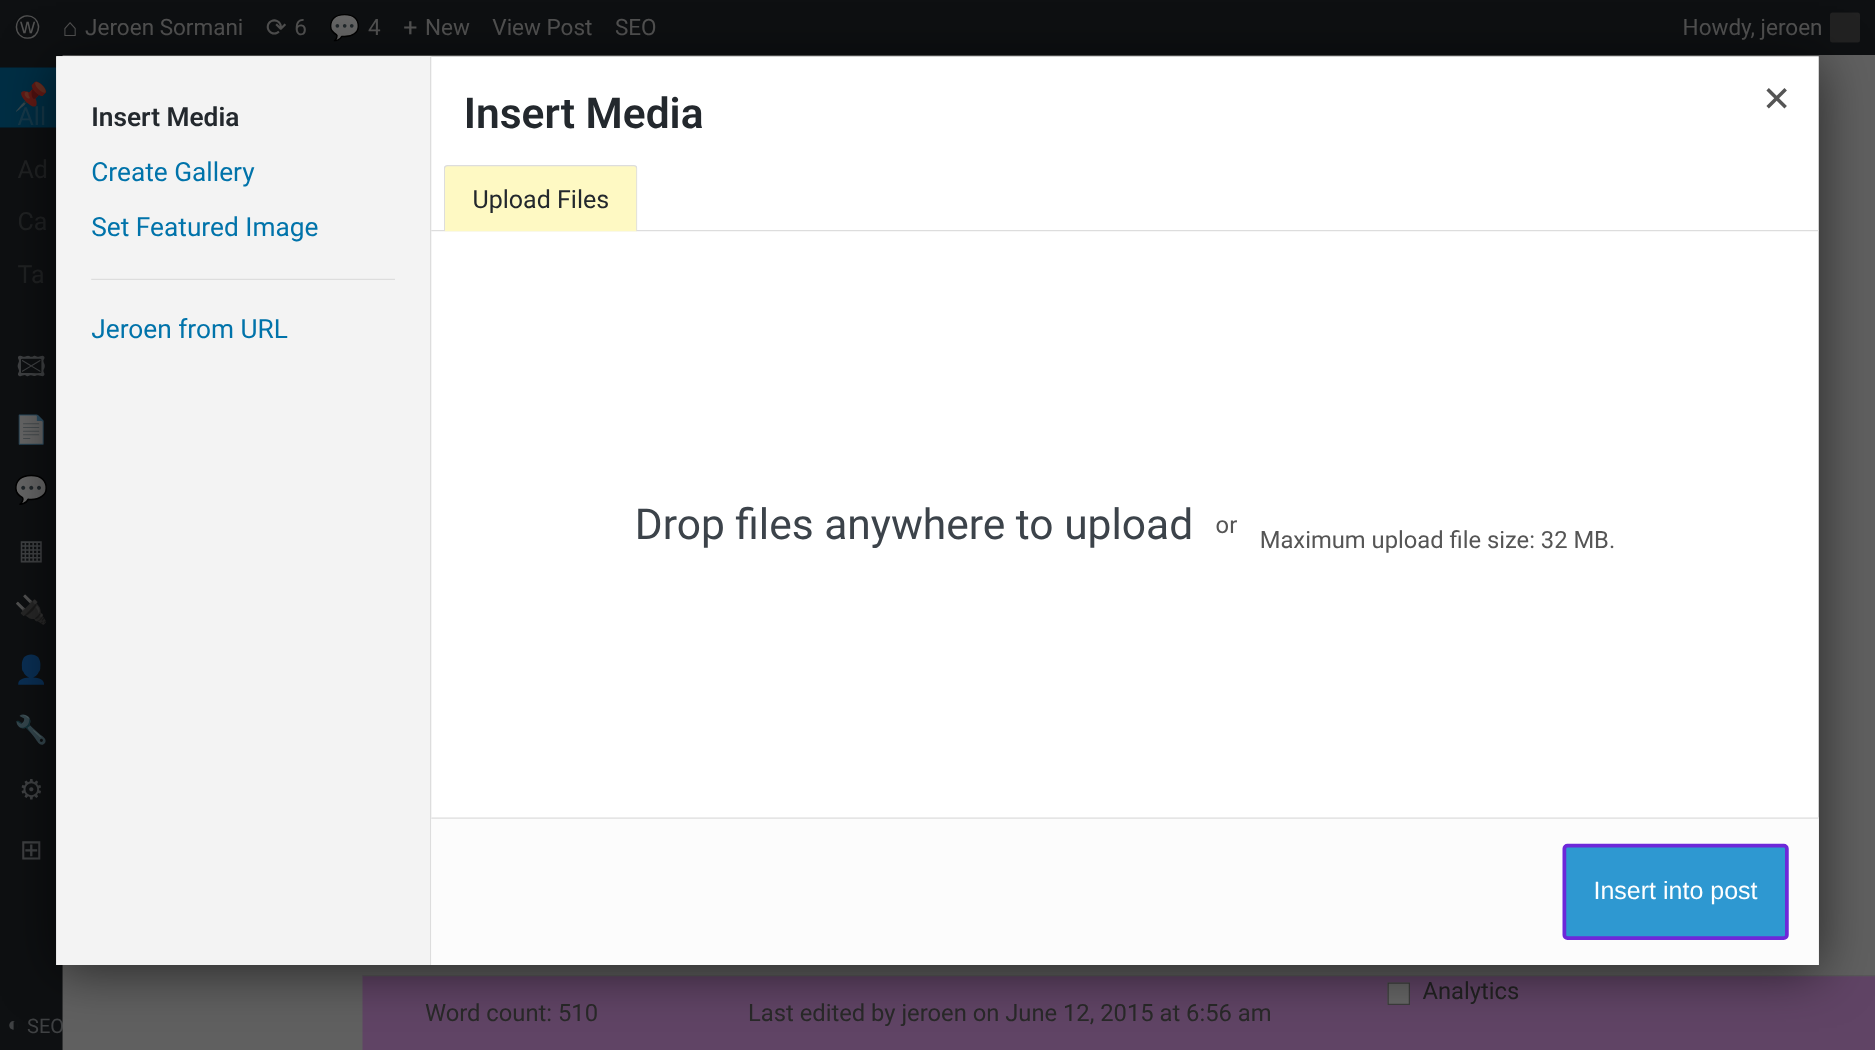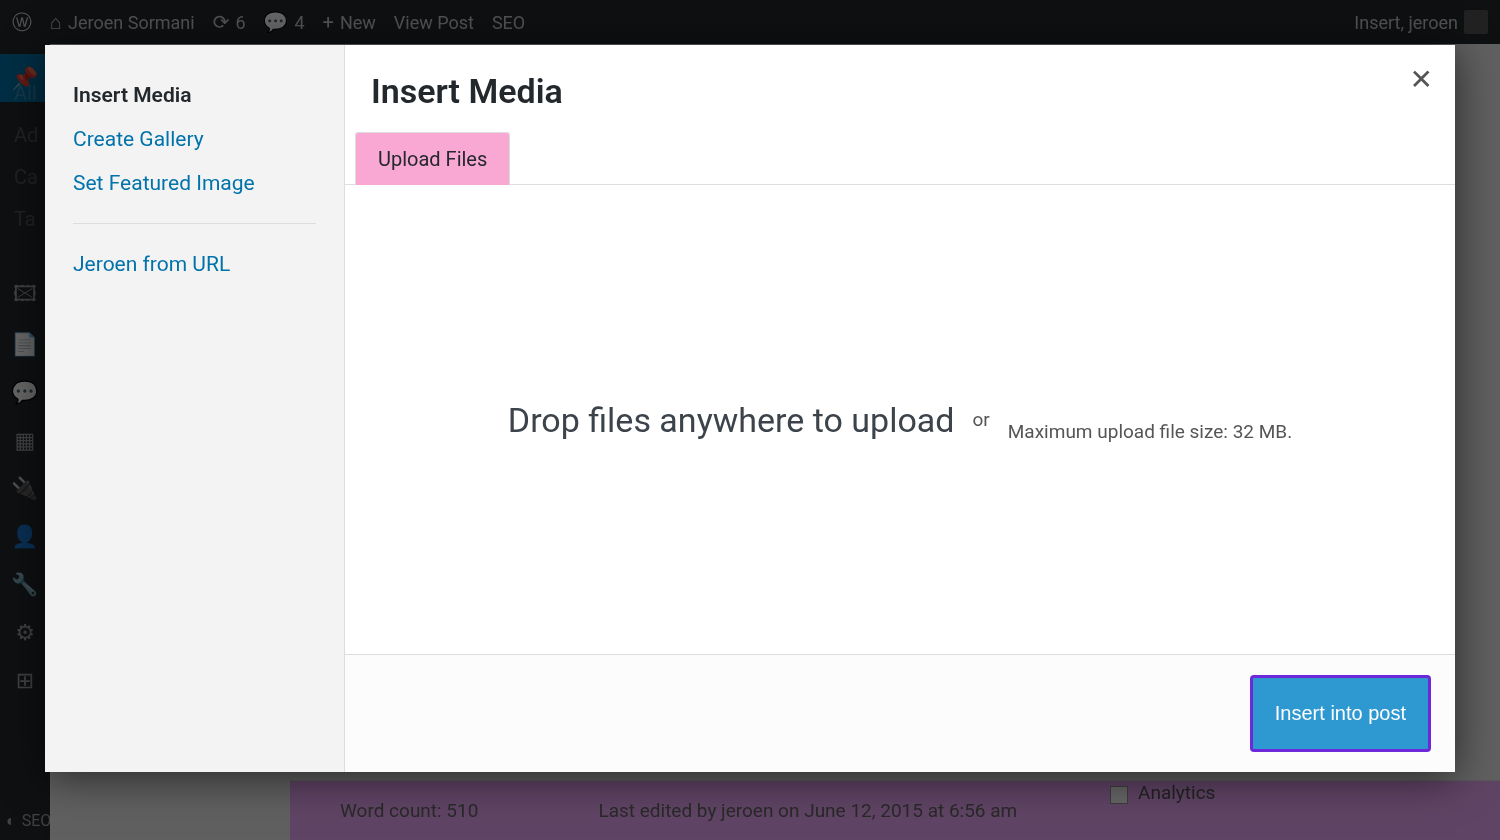--- a/index.html
+++ b/index.html
@@ -154,21 +154,21 @@
   cursor: pointer;
   border: 1px solid transparent;
   border-bottom: none;
   position: relative;
   top: 1px;
   background: transparent;
 }
 .tab.active {
   color: #23282d;
   border-color: #ddd;
-  background: #f9a8d4;
+  background: #fef9c3;
   border-radius: 3px 3px 0 0;
 }
 .upload-area {
   flex: 1;
   display: flex;
   flex-direction: row;
   align-items: center;
   justify-content: center;
   gap: 18px;
   color: #444;
@@ -225,21 +225,21 @@
     </span>
     <span class="ab-item">
       <span class="ab-icon">+</span>
       <span>New</span>
     </span>
     <span class="ab-item">View Post</span>
     <span class="ab-item">SEO</span>
   </div>
   <div class="admin-bar-right">
     <span class="ab-item">
-      <span>Insert, jeroen</span>
+      <span>Howdy, jeroen</span>
       <span class="avatar"></span>
     </span>
   </div>
 </div>
 
 <div class="admin-menu">
   <div class="mi active">📌</div>
   <div style="height:170px"></div>
   <div class="mi">🖾</div>
   <div class="mi">📄</div>

